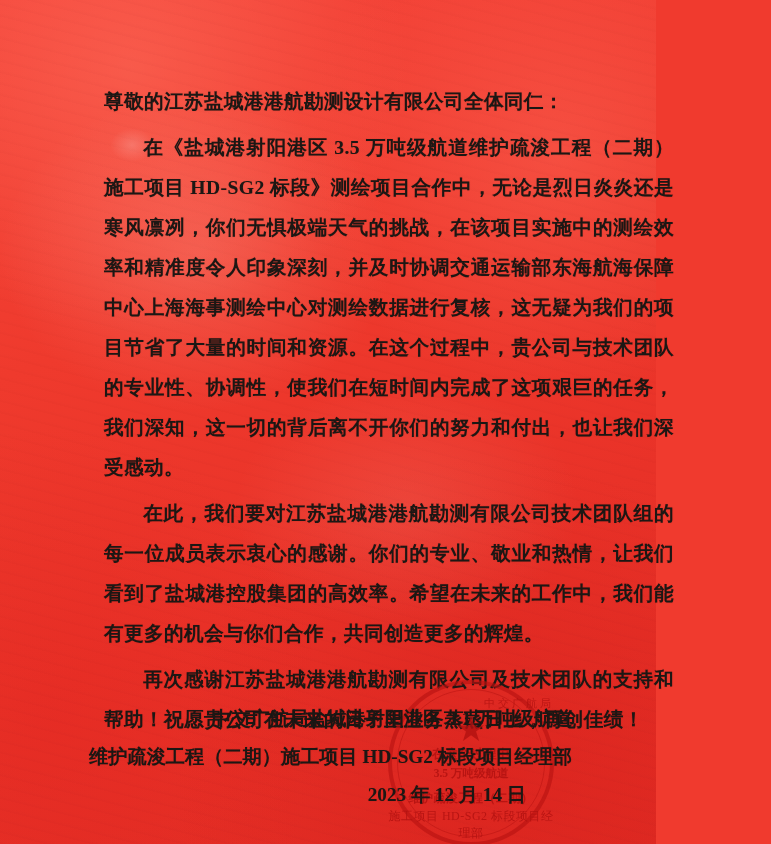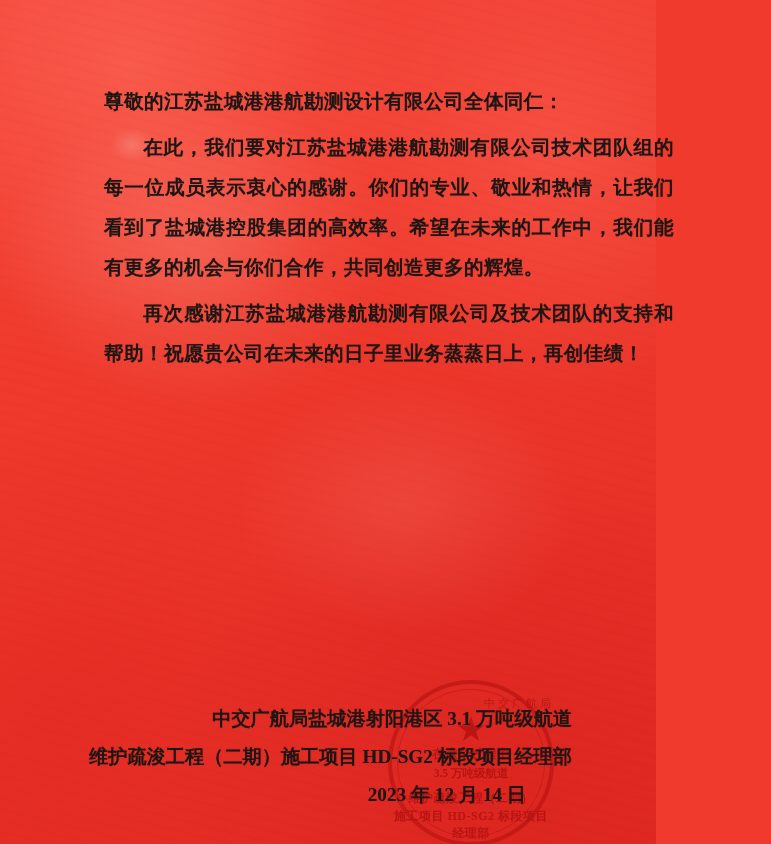--- a/index.html
+++ b/index.html
@@ -160,21 +160,21 @@
     font-weight: 700;
     color: rgba(178,18,16,0.85);
     letter-spacing: 0.5px;
   }
   .seal-bottom2 {
     position: absolute;
     left: 0; right: 0;
     top: 128px;
     text-align: center;
     font-size: 12px;
-    font-weight: 700;
+    font-weight: 400;
     color: rgba(178,18,16,0.85);
     letter-spacing: 0.5px;
   }
 
   
   #ghost-mark {
     position: absolute;
     left: 110px;
     top: 128px;
     width: 44px;
@@ -188,20 +188,21 @@
 <body>
 
 <div id="page">
 
   <div id="grain"></div>
   <div id="sheen"></div>
   <div id="ghost-mark"></div>
 
   <div id="letter">
     <p class="salutation">尊敬的江苏盐城港港航勘测设计有限公司全体同仁：</p>
+    <p class="para">在《盐城港射阳港区 3.5 万吨级航道维护疏浚工程（二期）施工项目 HD-SG2 标段》测绘项目合作中，无论是烈日炎炎还是寒风凛冽，你们无惧极端天气的挑战，在该项目实施中的测绘效率和精准度令人印象深刻，并及时协调交通运输部东海航海保障中心上海海事测绘中心对测绘数据进行复核，这无疑为我们的项目节省了大量的时间和资源。在这个过程中，贵公司与技术团队的专业性、协调性，使我们在短时间内完成了这项艰巨的任务，我们深知，这一切的背后离不开你们的努力和付出，也让我们深受感动。</p>
     <p class="para">在此，我们要对江苏盐城港港航勘测有限公司技术团队组的每一位成员表示衷心的感谢。你们的专业、敬业和热情，让我们看到了盐城港控股集团的高效率。希望在未来的工作中，我们能有更多的机会与你们合作，共同创造更多的辉煌。</p>
     <p class="para">再次感谢江苏盐城港港航勘测有限公司及技术团队的支持和帮助！祝愿贵公司在未来的日子里业务蒸蒸日上，再创佳绩！</p>
   </div>
 
   <div id="seal">
     <div class="seal-ring"></div>
     <div class="seal-ring-inner"></div>
     <div class="seal-arc-top">中交广航局</div>
     <div class="seal-star">★</div>
     <div class="seal-mid">在这个过程中</div>

